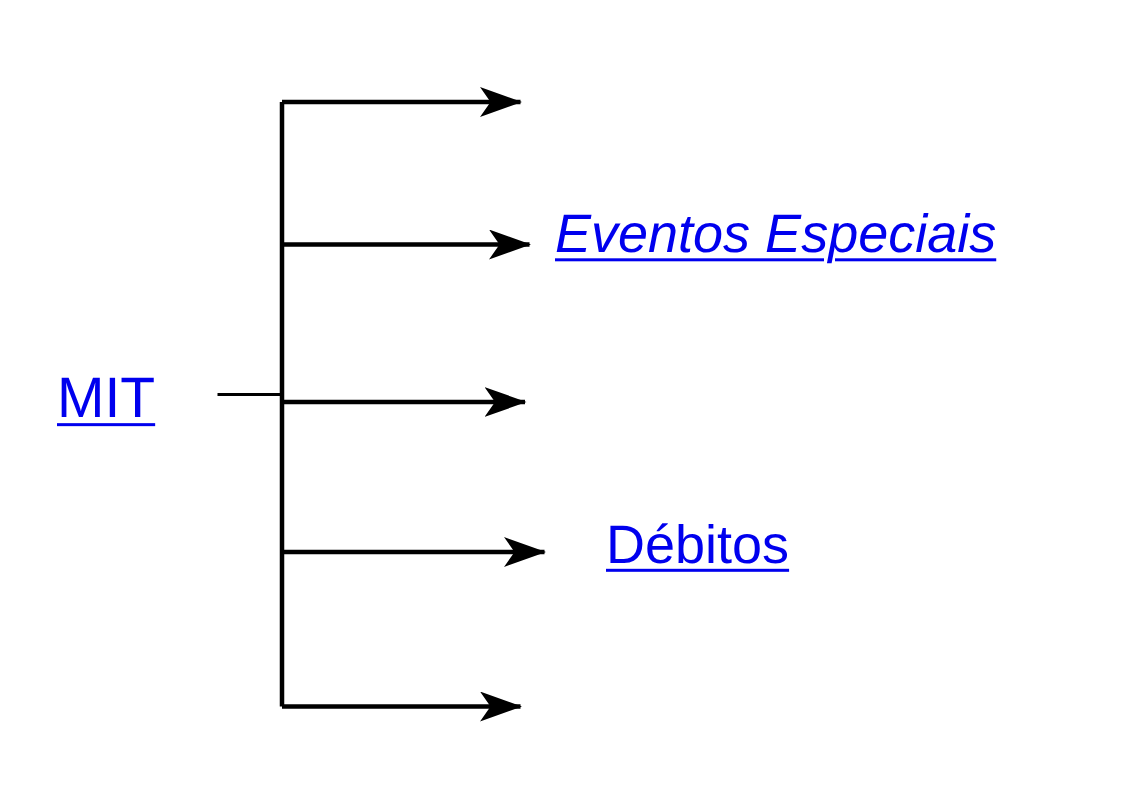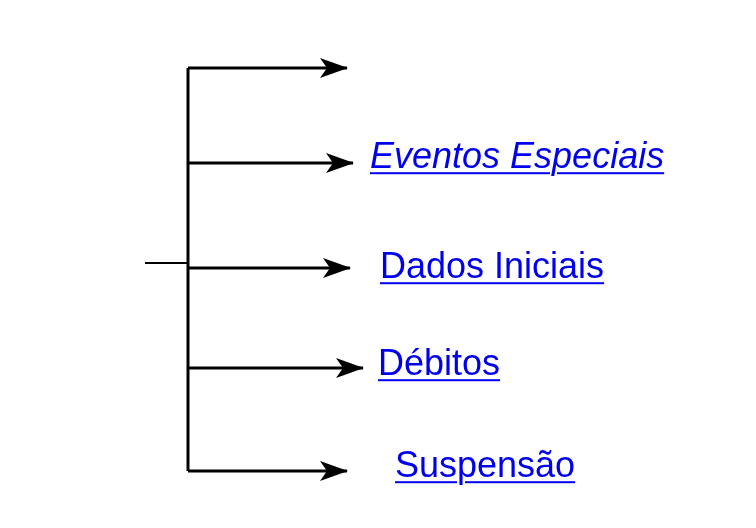--- a/index.html
+++ b/index.html
@@ -54,23 +54,22 @@
 
     <line x1="188" y1="68" x2="188" y2="471" stroke="#000000" stroke-width="3"></line>
 
     <line x1="188" y1="68" x2="347" y2="68" stroke="#000000" stroke-width="3" marker-end="url(#arrowhead)"></line>
     <line x1="188" y1="163" x2="353" y2="163" stroke="#000000" stroke-width="3" marker-end="url(#arrowhead)"></line>
     <line x1="188" y1="268" x2="350" y2="268" stroke="#000000" stroke-width="3" marker-end="url(#arrowhead)"></line>
     <line x1="188" y1="368" x2="363" y2="368" stroke="#000000" stroke-width="3" marker-end="url(#arrowhead)"></line>
     <line x1="188" y1="471" x2="347" y2="471" stroke="#000000" stroke-width="3" marker-end="url(#arrowhead)"></line>
   </svg>
 
+  <a class="node root" style="left:38px; top:267px;">MIT</a>
 
 
   <a class="node child" style="left:370px; top:156px;font-style:italic;">Eventos Especiais</a>
 
-  <a class="node child" style="left:380px; top:266px;">Dados Iniciais</a>
 
-  <a class="node child" style="left:378px; top:363px;">Débitos</a>
+  <a class="node child" style="left:404px; top:363px;">Débitos</a>
 
-  <a class="node child" style="left:395px; top:465px;">Suspensão</a>
 
 </div>
 
 </body></html>

